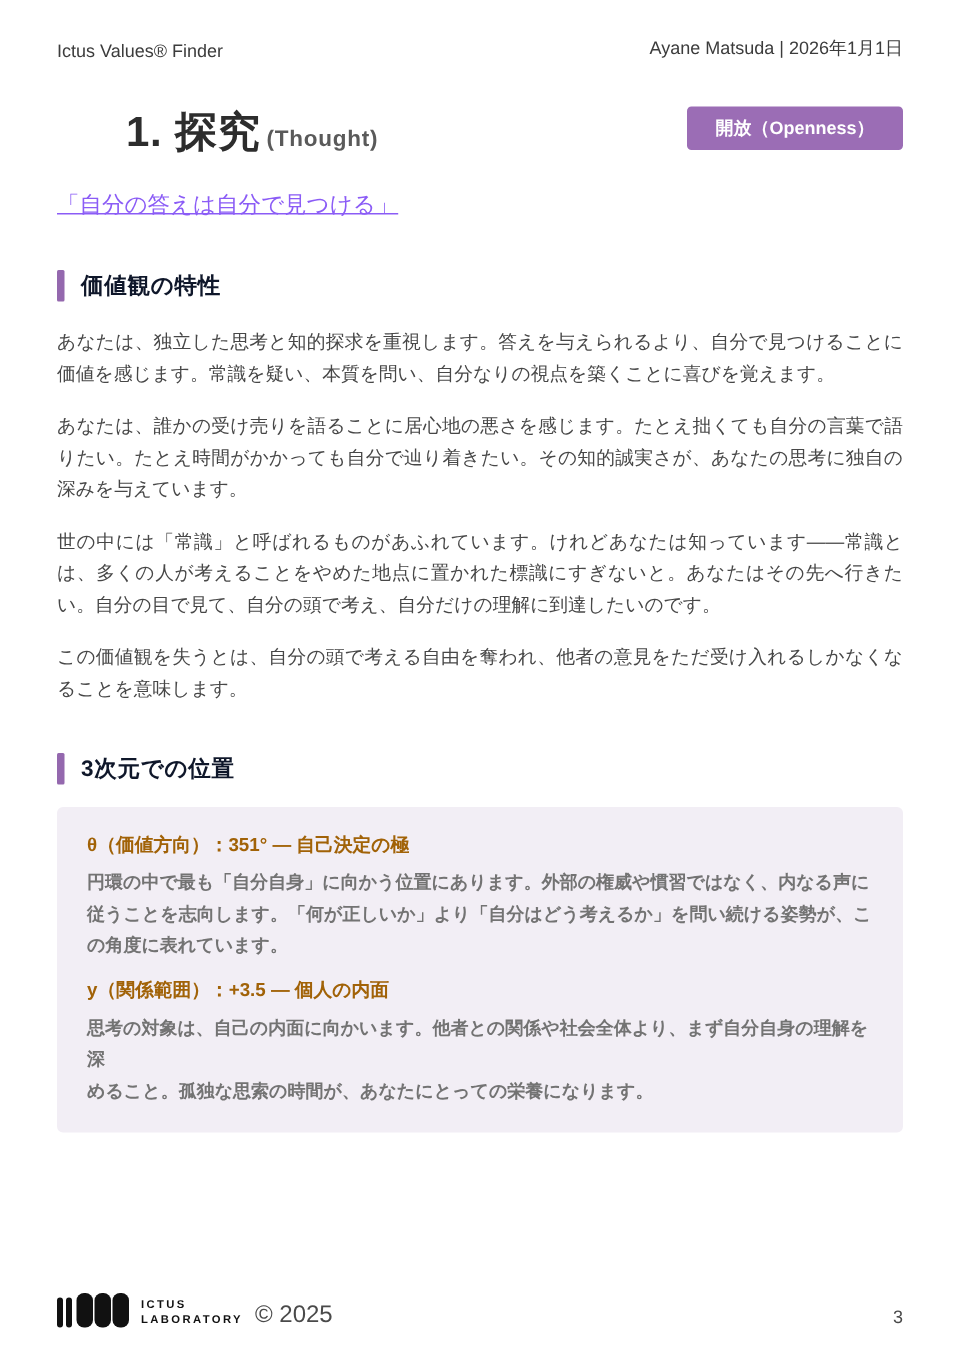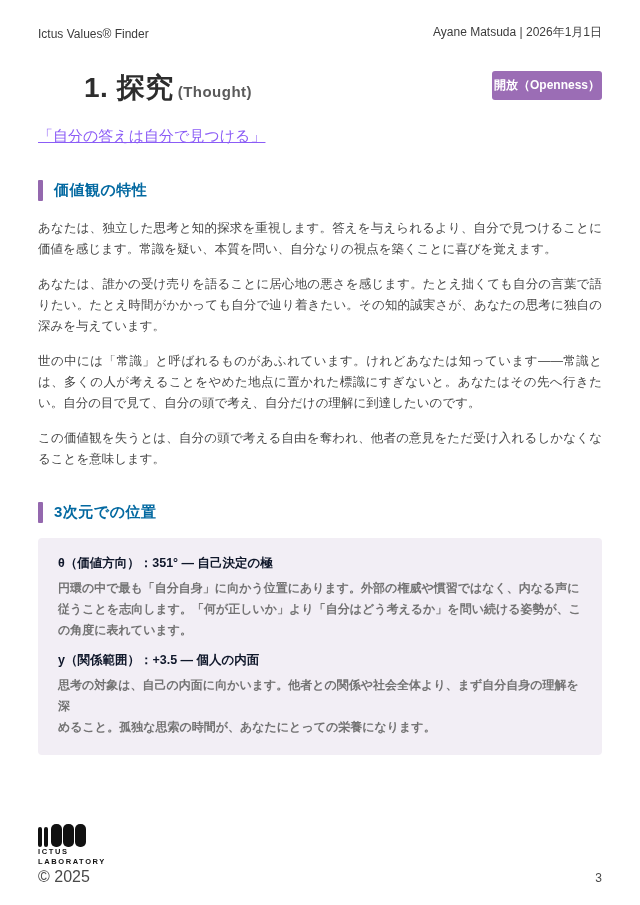--- a/index.html
+++ b/index.html
@@ -21,47 +21,47 @@
     font-size: 12px; color: #3c3c3c;
     margin-bottom: 28px;
   }
   
   .title-row { display: flex; justify-content: space-between; align-items: flex-start; margin-bottom: 20px; margin-left: 46px; }
   .title { font-size: 28px; font-weight: bold; color: #2d2d2d; letter-spacing: 0.5px; }
   .title .subtitle { font-size: 15px; font-weight: bold; color: #5a5a5a; margin-left: 4px; }
   .badge {
     background: #9b6db5; color: #ffffff;
     font-size: 12px; font-weight: bold;
-    padding: 6px 2px; border-radius: 3px;
+    padding: 6px 19px; border-radius: 3px;
     margin-top: 2px; white-space: nowrap;
   }
   
   .quote { font-size: 15px; color: #8b5cf6; margin-bottom: 16px; text-decoration: underline; }
   
   .sec-head { display: flex; align-items: center; margin: 18px 0 17px 0; }
   .sec-head .bar { width: 5px; height: 21px; background: #9468ae; margin-right: 11px; border-radius: 1px; }
-  .sec-head h2 { font-size: 15px; font-weight: bold; color: #0369a1; letter-spacing: 0.5px; }
+  .sec-head h2 { font-size: 15px; font-weight: bold; color: #0f172a; letter-spacing: 0.5px; }
   
   .para { font-size: 12.5px; line-height: 21px; color: #474747; margin-bottom: 14px; text-align: justify; }
   
   .dim-box {
     background: #f2eef5; border-radius: 4px;
     padding: 17px 20px 6px 20px;
     margin-top: -2px;
   }
   .dim-item { margin-bottom: 11px; }
-  .dim-item h3 { font-size: 12.5px; font-weight: bold; color: #0f172a; margin-bottom: 6px; }
+  .dim-item h3 { font-size: 12.5px; font-weight: bold; color: #a16207; margin-bottom: 6px; }
   .dim-item p { font-size: 12px; line-height: 21px; color: #737373; white-space: pre-line; font-weight: bold; }
   
   .ftr {
     margin-top: auto;
     display: flex; justify-content: space-between; align-items: flex-end;
     padding-bottom: 4px;
   }
-  .ftr-left { display: flex; align-items: flex-start; flex-direction: column; }
+  .ftr-left { display: flex; align-items: flex-end; }
   .logo-mark { display: flex; align-items: flex-end; gap: 2px; margin-right: 8px; }
   .logo-mark .b1 { width: 4px;  height: 20px; background: #111111; border-radius: 2px; }
   .logo-mark .b2 { width: 11px; height: 23px; background: #111111; border-radius: 5px; margin-left: 1px; }
   .logo-mark .b2 + .b2 { margin-left: -1px; }
   .logo-text { font-size: 7.5px; font-weight: bold; color: #111111; letter-spacing: 1.6px; line-height: 10px; margin-right: 8px; }
   .copyright { font-size: 16px; color: #4a4a4a; position: relative; top: 1px; }
   .page-num { font-size: 12px; color: #4a4a4a; }
 </style>
 </head>
 <body>

